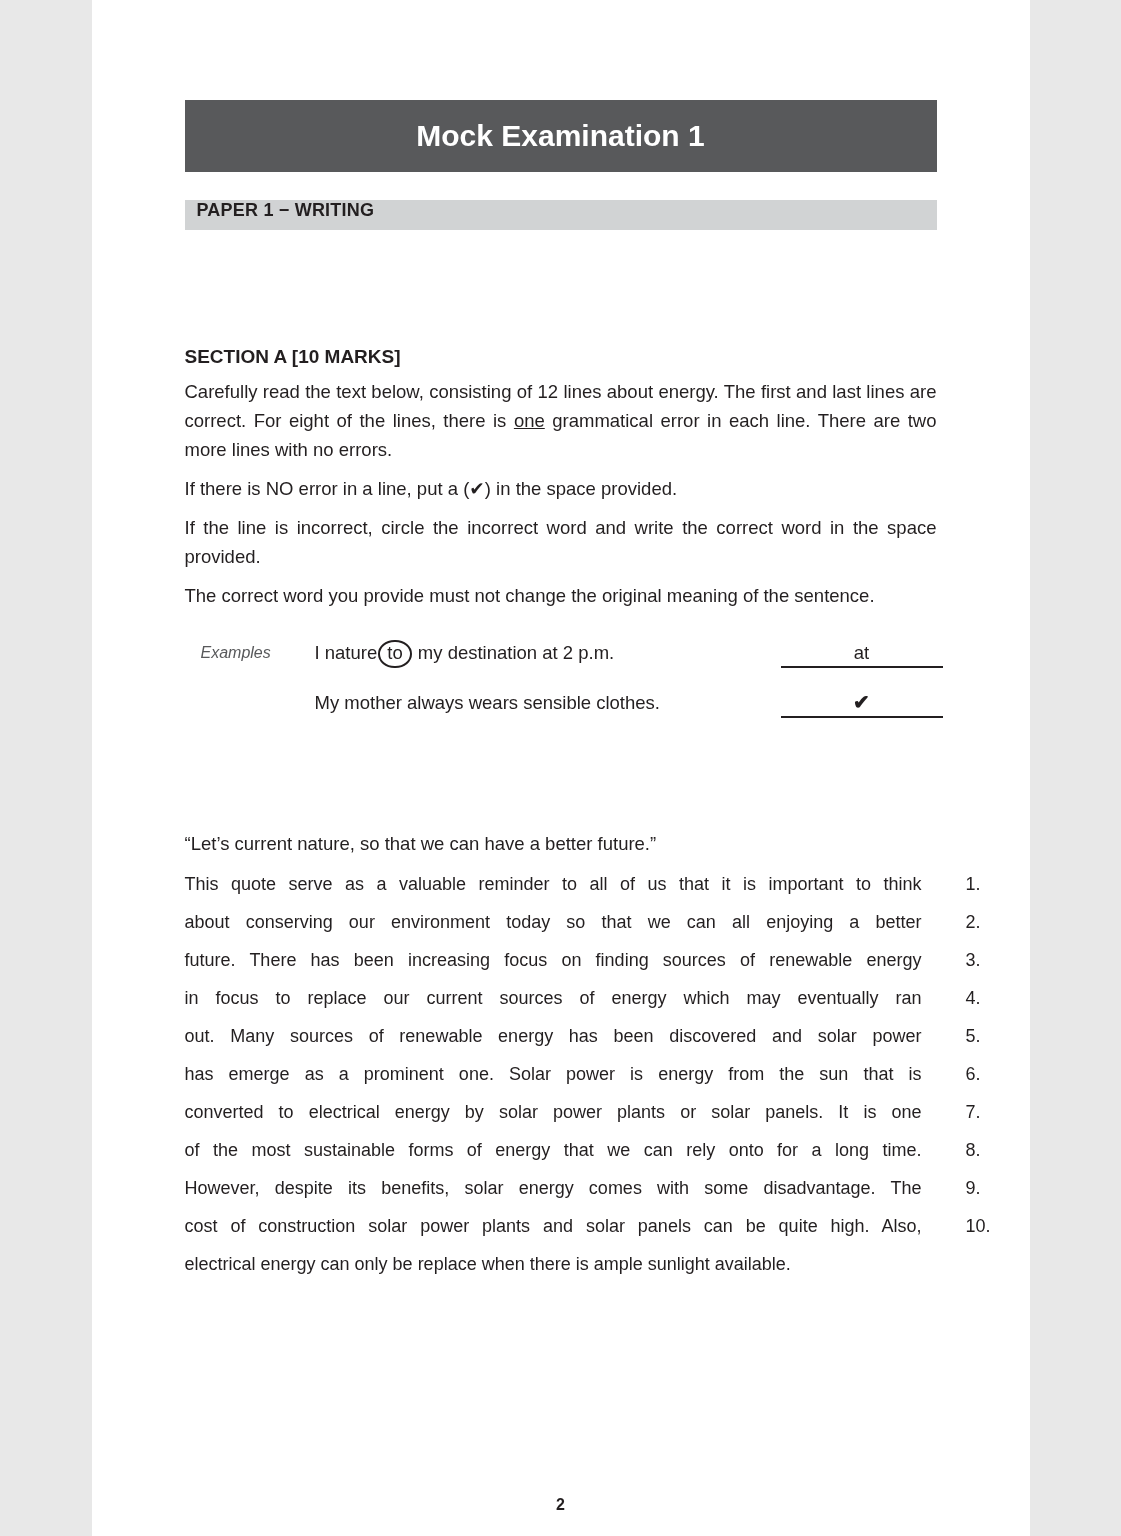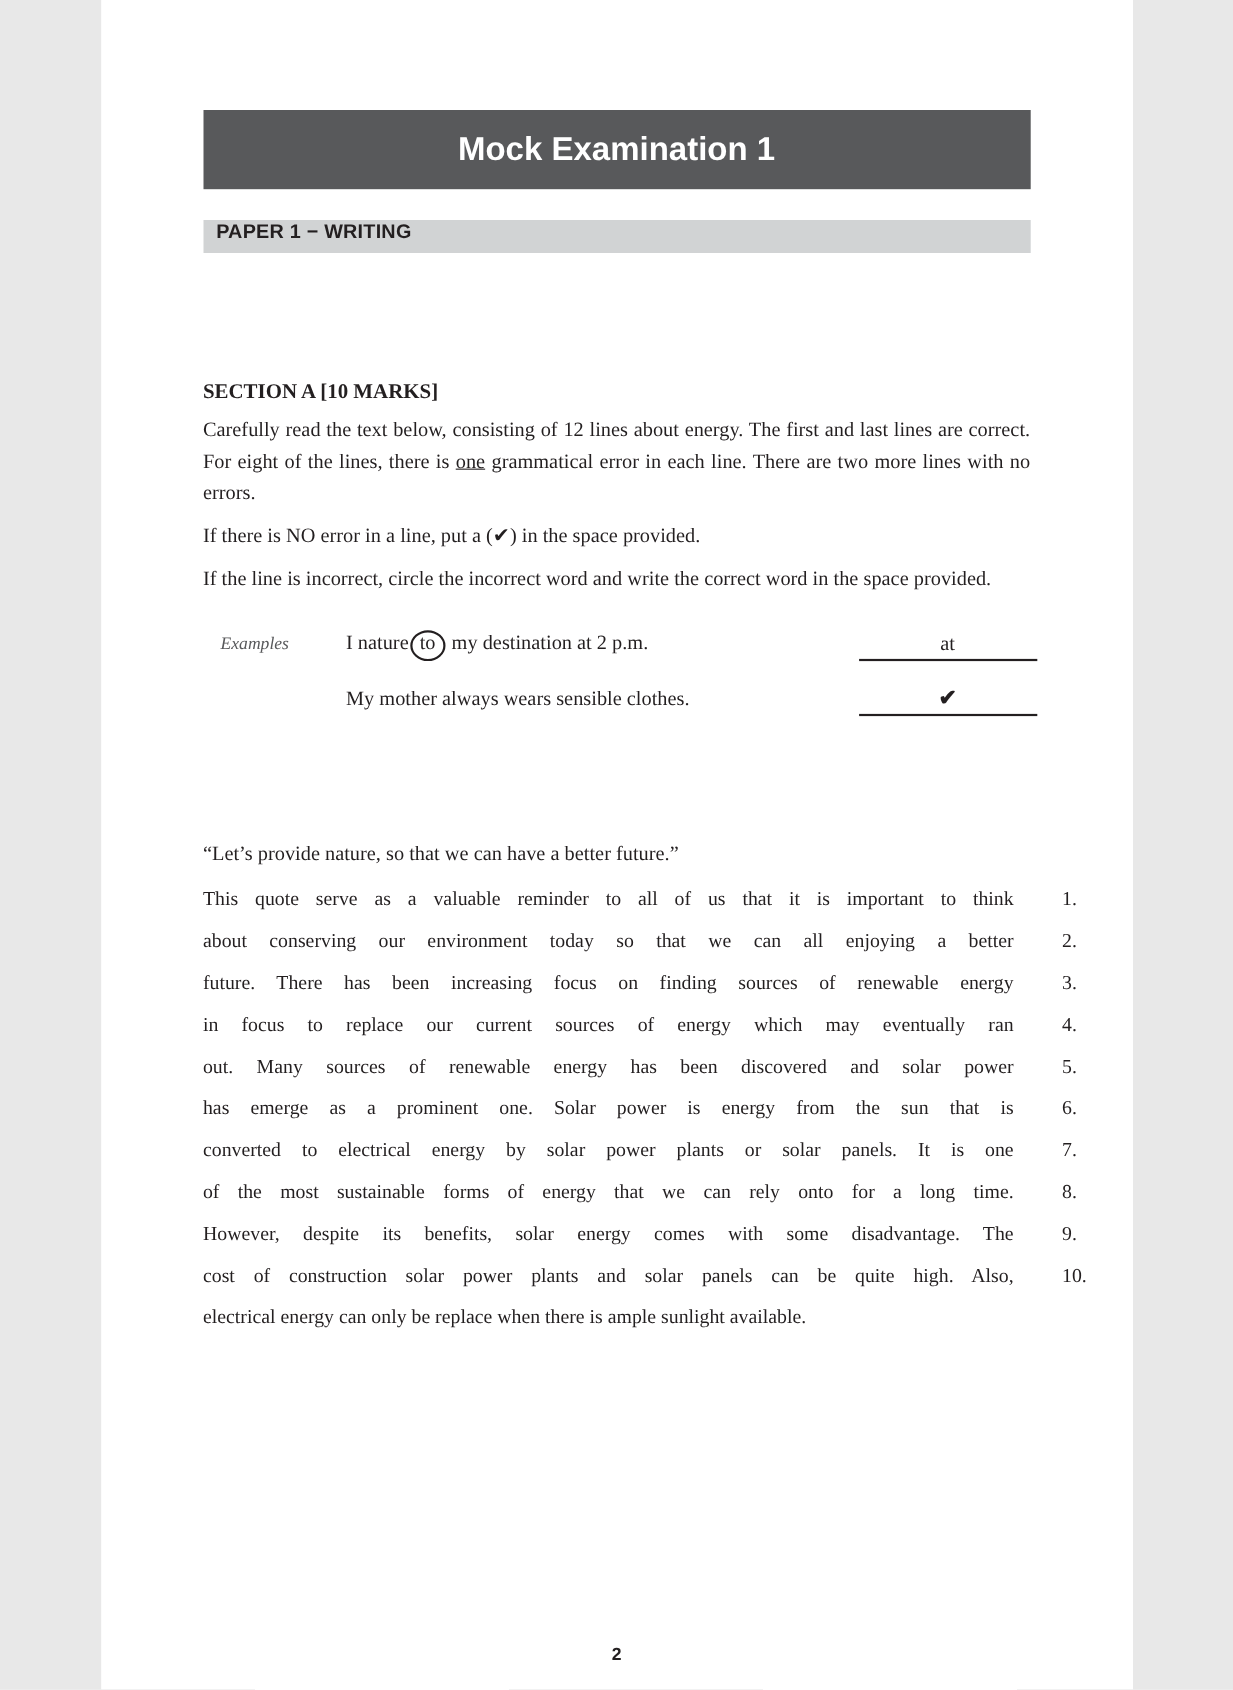--- a/index.html
+++ b/index.html
@@ -6,21 +6,21 @@
   html, body { background: #e8e8e8; }
   body { font-family: "Liberation Sans", sans-serif; color: #231f20; }
   .page {
     position: relative;
     width: 938px;
     height: 1536px;
     margin: 0 auto;
     background: #ffffff;
     overflow: hidden;
   }
-  .content { padding: 0 93px; font-family: Liberation Serif, serif; }
+  .content { padding: 0 93px; }
   .title-bar {
     margin: 100px 93px 0 93px;
     height: 72px;
     background: #58595b;
     color: #ffffff;
     display: flex;
     align-items: center;
     justify-content: center;
     font-size: 30px;
     font-weight: bold;
@@ -138,35 +138,36 @@
   </div>
 
   <div class="content">
 
     <div class="section-heading">SECTION A [10 MARKS]</div>
 
     <p class="para"><span>Carefully read the text below, consisting of 12 lines about energy. The first and last lines are correct. For eight of the lines, there is </span><span class="u">one</span><span> grammatical error in each line. There are two more lines with no errors.</span></p>
 
     <p class="para rule-line">If there is NO error in a line, put a (✔) in the space provided.</p>
     <p class="para rule-line">If the line is incorrect, circle the incorrect word and write the correct word in the space provided.</p>
+    <p class="para rule-line">The correct word you provide must not change the original meaning of the sentence.</p>
 
     <div class="examples">
       <div class="ex-row">
         <span class="ex-label">Examples</span>
         <span class="ex-text"><span>I nature</span><span class="circled">to</span><span> my destination at 2 p.m.</span></span>
         <span class="answer-line"><span>at</span></span>
       </div>
       <div class="ex-row">
         <span class="ex-label"></span>
         <span class="ex-text">My mother always wears sensible clothes.</span>
         <span class="answer-line"><span class="check">✔</span></span>
       </div>
     </div>
 
-    <p class="quote">“Let’s provide nature, so that we can have a better future.”</p>
+    <p class="quote">“Let’s current nature, so that we can have a better future.”</p>
 
     <div class="passage">
 
       <div class="p-row">
         <span class="p-text">This quote serve as a valuable reminder to all of us that it is important to think</span>
         <span class="p-num">1.</span>
         <span class="p-blank"></span>
       </div>
 
       <div class="p-row">

